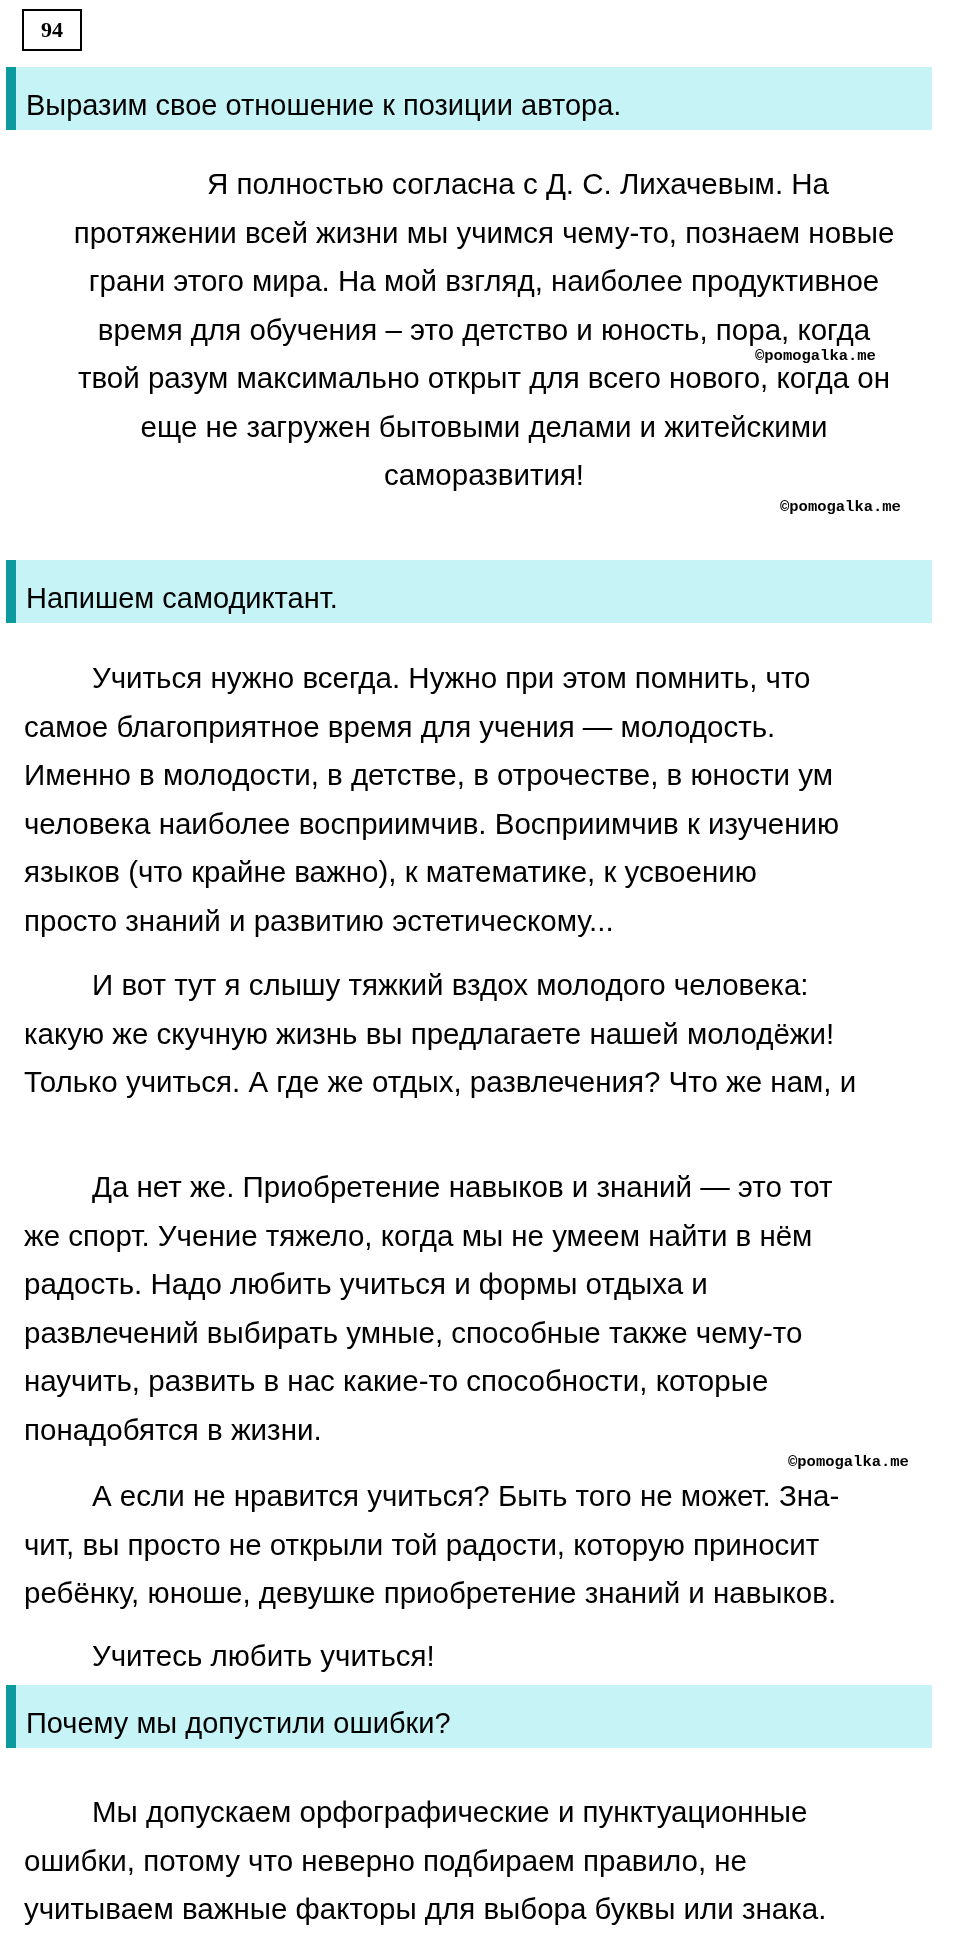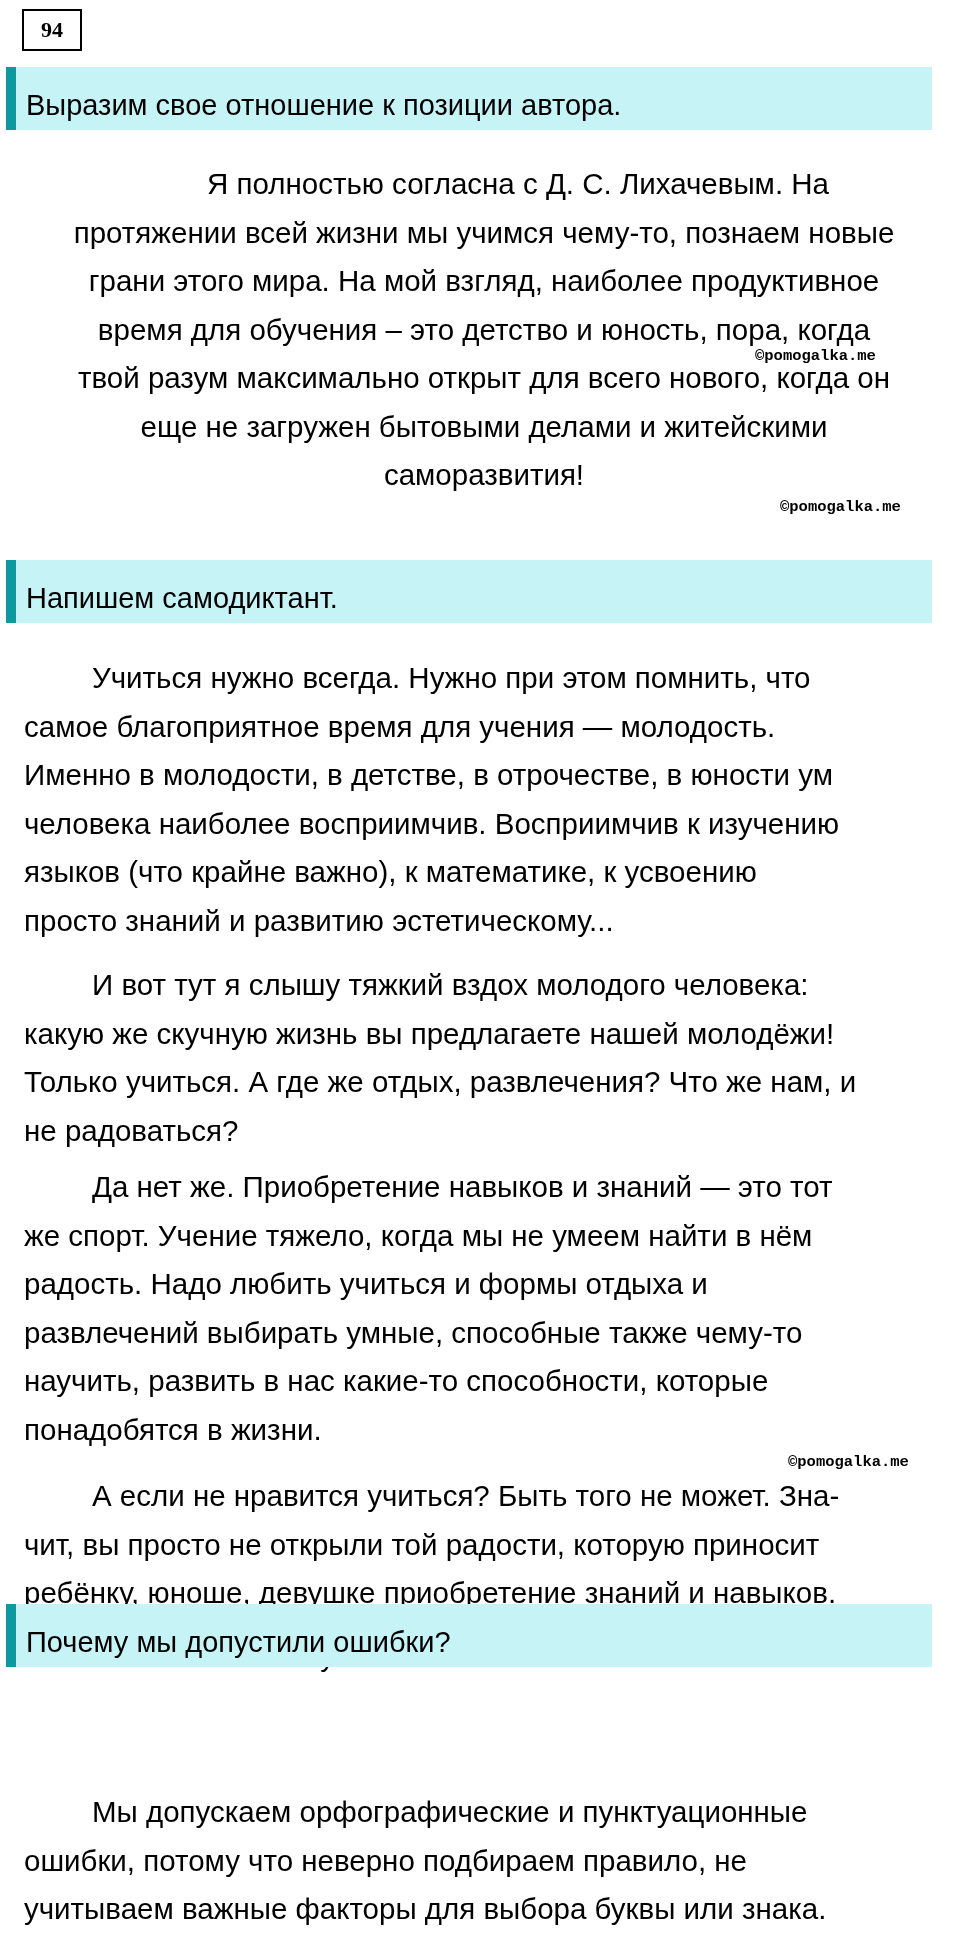--- a/index.html
+++ b/index.html
@@ -62,40 +62,39 @@
   <span class="line">самое благоприятное время для учения — молодость.</span>
   <span class="line">Именно в молодости, в детстве, в отрочестве, в юности ум</span>
   <span class="line">человека наиболее восприимчив. Восприимчив к изучению</span>
   <span class="line">языков (что крайне важно), к математике, к усвоению</span>
   <span class="line">просто знаний и развитию эстетическому...</span>
 </div>
 <div class="para" style="top:936px;margin-top:25px;">
   <span class="line indent">И вот тут я слышу тяжкий вздох молодого человека:</span>
   <span class="line">какую же скучную жизнь вы предлагаете нашей молодёжи!</span>
   <span class="line">Только учиться. А где же отдых, развлечения? Что же нам, и</span>
-  <span class="line">не радоваться?</span>
 </div>
 <div class="para" style="top:1163px;">
   <span class="line indent">Да нет же. Приобретение навыков и знаний — это тот</span>
   <span class="line">же спорт. Учение тяжело, когда мы не умеем найти в нём</span>
   <span class="line">радость. Надо любить учиться и формы отдыха и</span>
   <span class="line">развлечений выбирать умные, способные также чему-то</span>
   <span class="line">научить, развить в нас какие-то способности, которые</span>
   <span class="line">понадобятся в жизни.</span>
 </div>
 <div class="wm" style="left:788px; top:1452px;">©pomogalka.me</div>
 <div class="para" style="top:1472px;">
   <span class="line indent">А если не нравится учиться? Быть того не может. Зна-</span>
   <span class="line">чит, вы просто не открыли той радости, которую приносит</span>
   <span class="line">ребёнку, юноше, девушке приобретение знаний и навыков.</span>
 </div>
 <div class="para" style="top:1632px;">
   <span class="line indent">Учитесь любить учиться!</span>
 </div>
 
-<div class="band" style="top:1604px;padding-left:30px;">
+<div class="band" style="top:1685px;padding-left:30px;">
   <span class="label">Почему мы допустили ошибки?</span>
 </div>
 <div class="para" style="top:1788px;">
   <span class="line indent">Мы допускаем орфографические и пунктуационные</span>
   <span class="line">ошибки, потому что неверно подбираем правило, не</span>
   <span class="line">учитываем важные факторы для выбора буквы или знака.</span>
 </div>
 
 </body></html>

